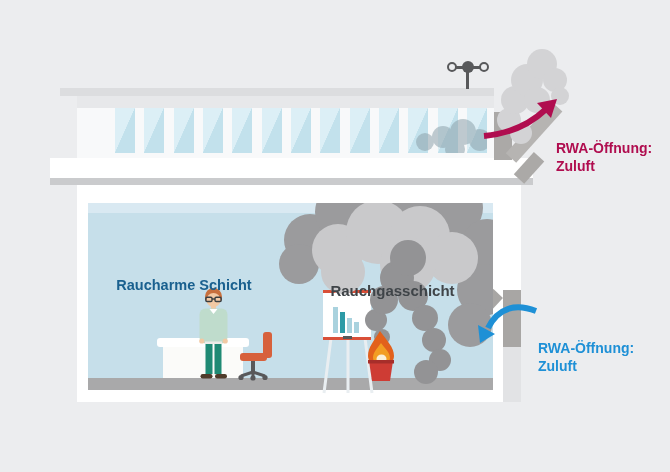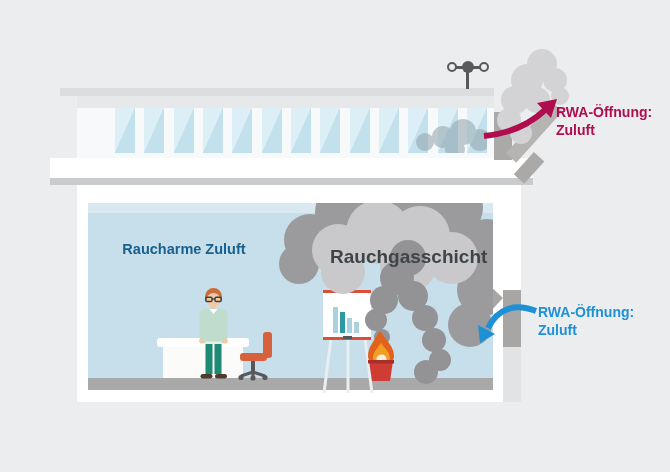--- a/index.html
+++ b/index.html
@@ -57,28 +57,28 @@
   .fc-marker{left:20px;bottom:-2px;width:9px;height:3px;background:#55585A;}
 
   .overlay{left:0;top:0;width:670px;height:472px;pointer-events:none;}
 
   
   .label{position:absolute;font-weight:bold;white-space:nowrap;}
   .label-exhaust{left:556px;top:104px;font-size:14px;line-height:17.5px;color:var(--accent-red,#B00D4F);}
   .label-supply{left:538px;top:304px;font-size:14px;line-height:17.5px;color:var(--accent-blue,#1E90D6);}
   .label-smokefree{left:88px;top:242px;width:192px;text-align:center;font-size:14.5px;line-height:15.5px;
     color:var(--heading-blue,#19608F);}
-  .label-smokelayer{left:330px;top:246px;width:125px;text-align:left;font-size:19px;
+  .label-smokelayer{left:330px;top:246px;width:125px;text-align:center;font-size:15px;
     color:var(--heading-gray,#3F4448);}
 
   .arrow-red{stroke:var(--accent-red,#B00D4F);}
   .arrowhead-red{fill:var(--accent-red,#B00D4F);}
   .arrow-blue{stroke:var(--accent-blue,#1E90D6);}
   .arrowhead-blue{fill:var(--accent-blue,#1E90D6);}
-  .z-top{z-index:30;}
+  .z-top{z-index:30;margin-top:36px;}
 </style>
 </head>
 <body>
 
 <div class="scene">
 
   <div class="abs roof-cap"></div>
   <div class="abs clerestory"></div>
   <div class="abs clerestory-strip"></div>
   <div class="abs windows" id="windows">
@@ -252,17 +252,17 @@
 
   <div class="label label-exhaust z-top">
     <div>RWA-Öffnung:</div>
     <div>Zuluft</div>
   </div>
   <div class="label label-supply z-top">
     <div>RWA-Öffnung:</div>
     <div>Zuluft</div>
   </div>
   <div class="label label-smokefree z-top">
-    <div>Raucharme Zuluft</div>
+    <div>Raucharme Schicht</div>
   </div>
   <div class="label label-smokelayer z-top">Rauchgasschicht</div>
 
 </div>
 
 </body></html>

